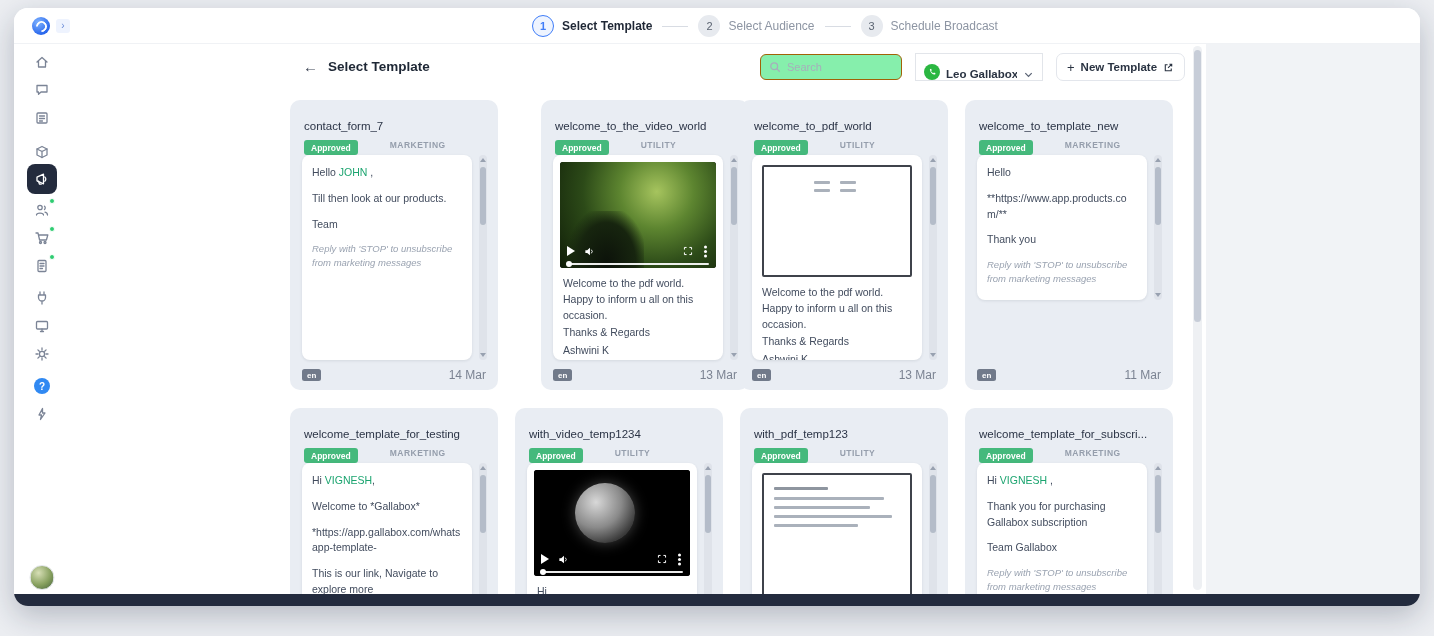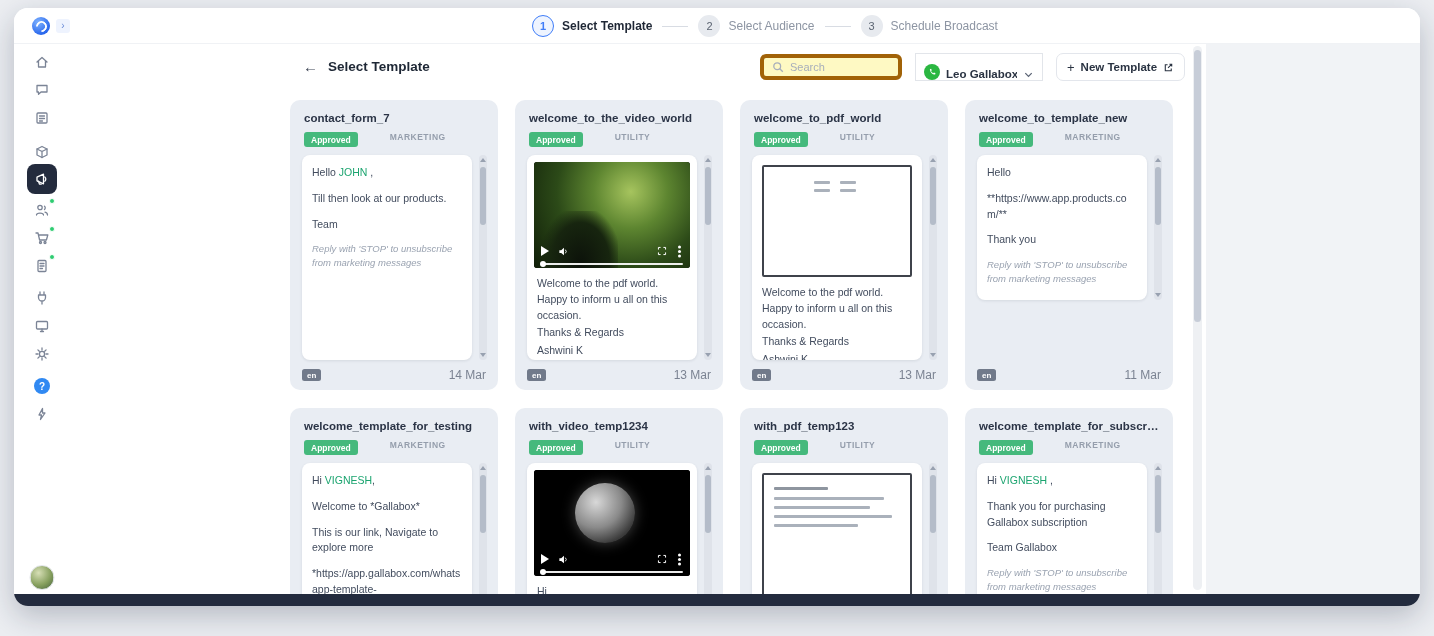--- a/index.html
+++ b/index.html
@@ -44,39 +44,39 @@
   .avatar { position:absolute; left:50%; transform:translateX(-50%); bottom:4px; width:25px; height:25px; border-radius:50%;
             background:radial-gradient(circle at 35% 30%, #d7dfb6, #87a05f 55%, #44603a); border:1px solid #e2e5ea; cursor:pointer; }
 
   
   .content { position:absolute; left:56px; top:36px; right:0; bottom:12px; background:#fff; overflow:hidden; }
   .right-gutter { position:absolute; left:1136px; top:0; right:0; bottom:0; background:#f1f3f6; }
 
   .back-btn { position:absolute; left:233px; top:14px; font-size:15px; color:#3c4454; cursor:pointer; }
   .page-title { position:absolute; left:258px; top:15px; font-size:13.5px; font-weight:700; color:#1e2735; }
 
-  .search-box { position:absolute; left:690px; top:10px; width:142px; height:26px; border:4px solid #a16207; border-radius:6px;
-                background:#fef9c3; display:flex; align-items:center; padding:0 8px; gap:6px; }
+  .search-box { position:absolute; left:690px; top:10px; width:142px; height:26px; border:1px solid #a16207; border-radius:6px;
+                background:#86efac; display:flex; align-items:center; padding:0 8px; gap:6px; }
   .search-box input { border:none; outline:none; background:transparent; font-size:11px; color:#5a6374; width:100%;
                       font-family:"Liberation Sans",sans-serif; }
   .search-box input::placeholder { color:#a7aebb; }
 
   .channel-pill { position:absolute; left:845px; top:9px; width:128px; height:28px; border:1px solid #e2e5ea; border-radius:0;
                   background:#fff; display:flex; align-items:flex-end; padding:0 8px; gap:6px; cursor:pointer; }
   .wa-badge { width:16px; height:16px; border-radius:50%; background:#2bb741; display:flex; align-items:center; justify-content:center; flex:0 0 auto; }
   .channel-label { font-size:11.5px; font-weight:700; color:#2a3342; white-space:nowrap; overflow:hidden; flex:1; }
 
   .new-template-btn { position:absolute; left:986px; top:9px; height:28px; padding:0 10px; border:1px solid #e3e6ec; border-radius:7px;
                       background:#fff; display:flex; align-items:center; gap:6px; cursor:pointer; }
   .plus { font-size:13px; color:#2a3342; font-weight:400; }
   .new-template-label { font-size:11.5px; font-weight:700; color:#2a3342; white-space:nowrap; }
 
   
   .card { position:absolute; width:208px; height:290px; background:#e9edf3; border-radius:10px; cursor:pointer; }
-  .card-title { padding:12px 14px 0; font-size:11.5px; font-weight:700; color:#2b3446; white-space:nowrap; overflow:hidden; text-overflow:ellipsis; }
+  .card-title { padding:12px 14px 0; font-size:11.5px; font-weight:400; color:#2b3446; white-space:nowrap; overflow:hidden; text-overflow:ellipsis;margin-top:8px; }
   .card-badges { padding:8px 14px 0; display:flex; align-items:flex-start; }
   .badge-approved { background:#45b97c; color:#fff; font-size:8.5px; font-weight:700; padding:2.5px 7px; border-radius:3px; }
   .badge-cat { color:#959eac; font-size:8.5px; letter-spacing:.5px; font-weight:600;margin-left:32px; }
 
   .preview { position:absolute; left:12px; right:26px; top:55px; bottom:30px; }
   .preview.tall { bottom:8px; }
   .bubble { background:#fff; border-radius:8px; box-shadow:0 1px 3px rgba(25,35,55,.1); padding:10px; height:100%;
             overflow:hidden; font-size:10.5px; color:#424c5e; line-height:1.5; }
   .bubble p { margin:0 0 10px; }
   .bubble .cap { margin:0 0 2px; }
@@ -275,21 +275,21 @@
           <span class="arr up"></span>
           <span class="thumb"></span>
           <span class="arr down"></span>
         </div>
       <div class="card-foot">
         <span class="lang">en</span>
         <span class="date">14 Mar</span>
       </div>
     </div>
 
-    <div class="card" style="left:445px;top:56px">
+    <div class="card" style="left:471px;top:56px">
       <div class="card-title">welcome_to_the_video_world</div>
       <div class="card-badges">
         <span class="badge-approved">Approved</span>
         <span class="badge-cat">UTILITY</span>
       </div>
       <div class="preview">
         <div class="bubble">
           <div class="video">
             <div class="vfill-jungle"></div>
             <div class="vctl">
@@ -380,22 +380,22 @@
     <div class="card" style="left:220px;top:364px">
       <div class="card-title">welcome_template_for_testing</div>
       <div class="card-badges">
         <span class="badge-approved">Approved</span>
         <span class="badge-cat">MARKETING</span>
       </div>
       <div class="preview tall">
         <div class="bubble">
           <p><span>Hi </span><span class="var">VIGNESH</span><span>,</span></p>
           <p>Welcome to *Gallabox*</p>
+          <p style="word-break:break-all">*https://app.gallabox.com/whatsapp-template-</p>
           <p>This is our link, Navigate to explore more</p>
-          <p style="word-break:break-all">*https://app.gallabox.com/whatsapp-template-</p>
         </div>
       </div>
       <div class="mini-scroll tall">
           <span class="arr up"></span>
           <span class="thumb"></span>
         </div>
     </div>
 
     <div class="card" style="left:445px;top:364px">
       <div class="card-title">with_video_temp1234</div>

